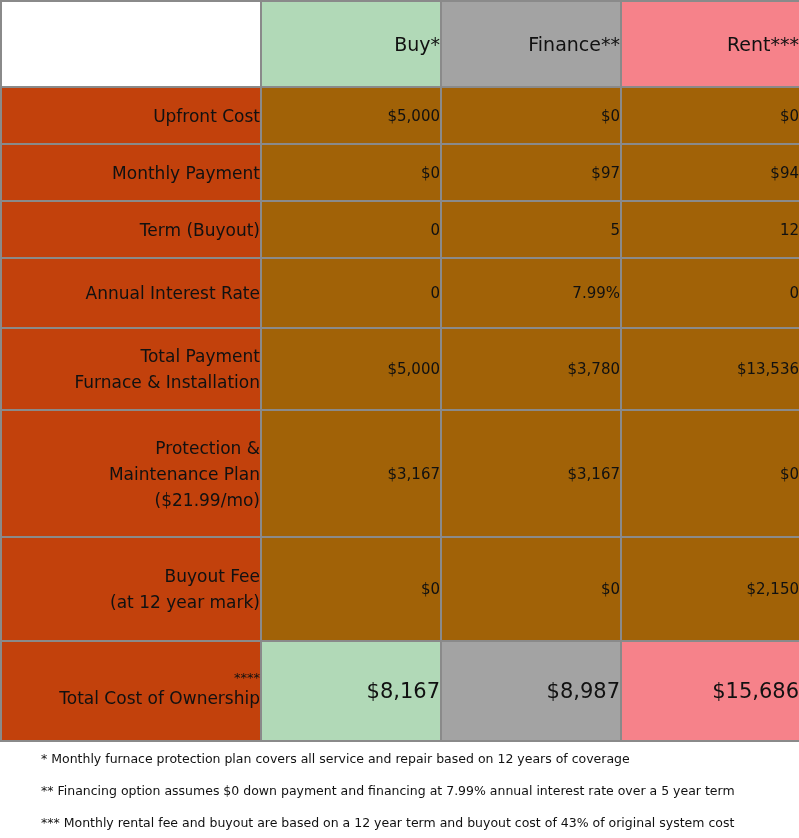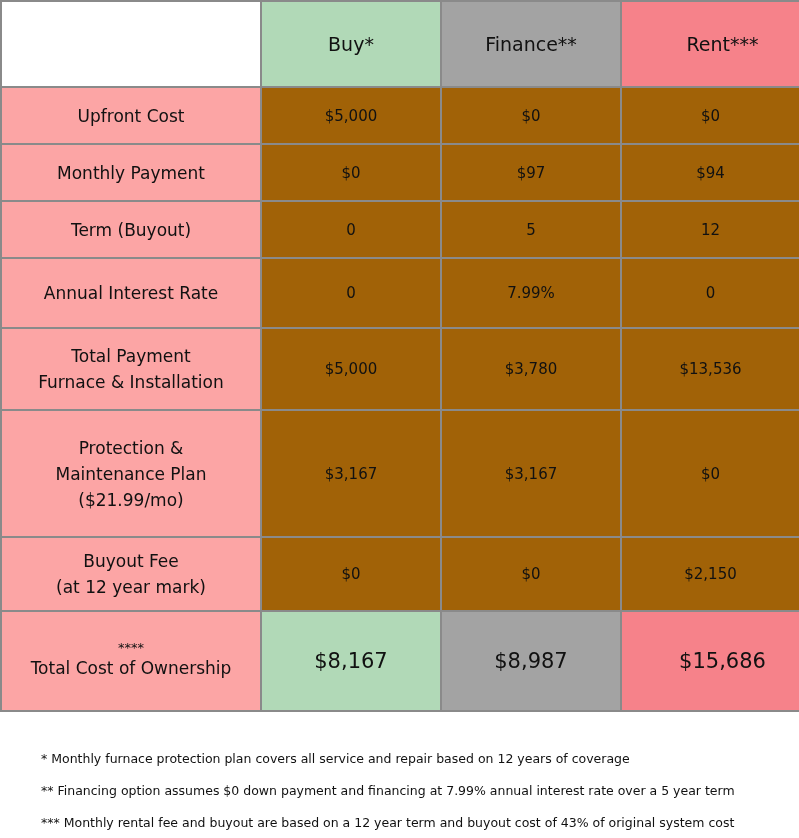--- a/index.html
+++ b/index.html
@@ -3,30 +3,30 @@
   <meta charset="utf-8">
   <style>
     * { box-sizing: border-box; margin: 0; padding: 0; }
     html, body { width: 799px; height: 838px; background: #ffffff; overflow: hidden; }
     body { font-family: "DejaVu Sans", sans-serif; color: #111; position: relative; }
     table.cmp {
       position: absolute; left: 0; top: 0;
       width: 799px; border-collapse: collapse; table-layout: fixed;
     }
     table.cmp td, table.cmp th {
-      border: 2px solid #8a8a8a; text-align: center; vertical-align: middle;
+      border: 2px solid #8a8a8a; text-align: right; vertical-align: middle;
       font-weight: normal;
     }
     col.c0 { width: 260px; } col.c1 { width: 180px; } col.c2 { width: 180px; } col.c3 { width: 179px; }
     th.h { font-size: 19px; font-weight: bold; height: 86px; }
     th.corner { background: #ffffff; }
     .buy { background: #b1d9b7; }
     .fin { background: #a3a3a3; }
     .rent { background: #f6828a; padding-left: 24px; }
-    td.lbl { background: #fca5a5; font-size: 17px; line-height: 26px; color: #111; }
+    td.lbl { background: #c2410c; font-size: 17px; line-height: 26px; color: #111; }
     td.val { background: #a16207; font-size: 15px; color: #111; }
     td.tot { font-size: 21px; font-weight: bold; }
     .stars { font-size: 13px; line-height: 14px; display: block; }
     .lbl-line { display: block; }
     .notes { position: absolute; left: 41px; top: 750px; font-size: 12.5px; color: #111; }
     .note { height: 32px; line-height: 18px; white-space: nowrap; }
   </style>
 </head>
 <body>
 
@@ -88,21 +88,21 @@
   <tr style="height:127px">
     <td class="lbl">
       <span class="lbl-line">Protection &amp;</span>
       <span class="lbl-line">Maintenance Plan</span>
       <span class="lbl-line">($21.99/mo)</span>
     </td>
     <td class="val">$3,167</td>
     <td class="val">$3,167</td>
     <td class="val">$0</td>
   </tr>
-  <tr style="height:74px">
+  <tr style="height:104px">
     <td class="lbl">
       <span class="lbl-line">Buyout Fee</span>
       <span class="lbl-line">(at 12 year mark)</span>
     </td>
     <td class="val">$0</td>
     <td class="val">$0</td>
     <td class="val">$2,150</td>
   </tr>
   <tr style="height:100px">
     <td class="lbl">

